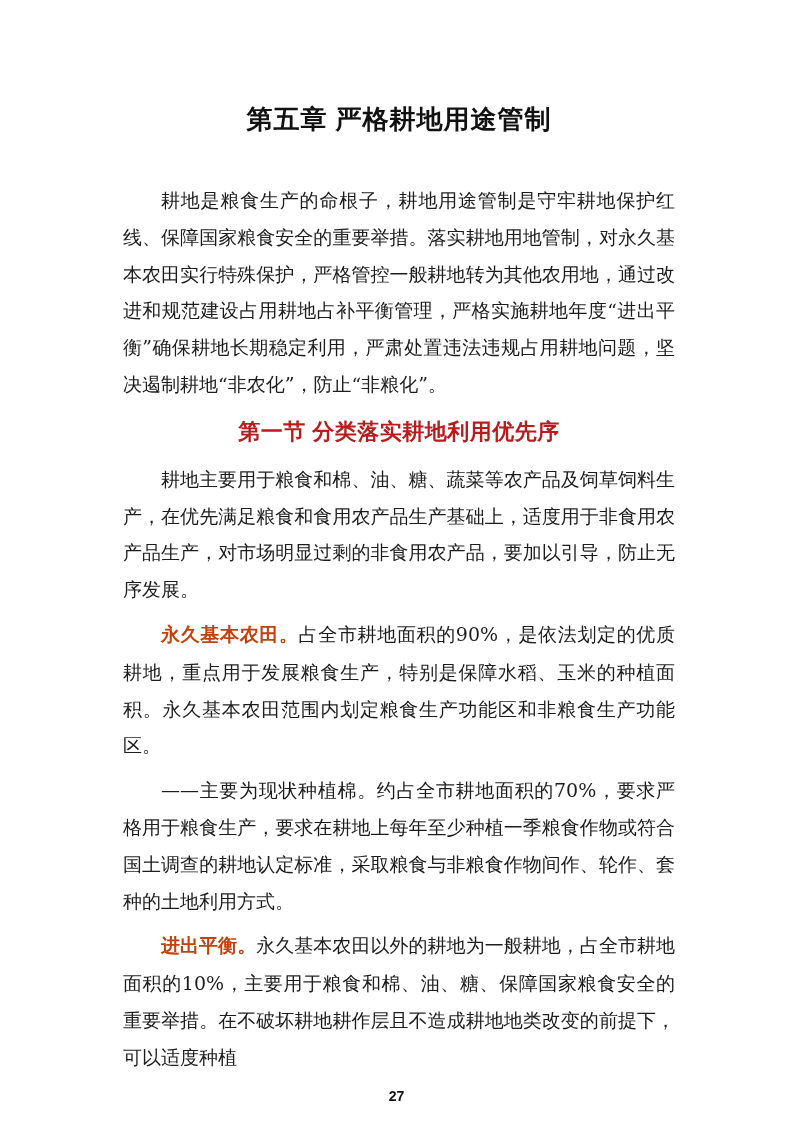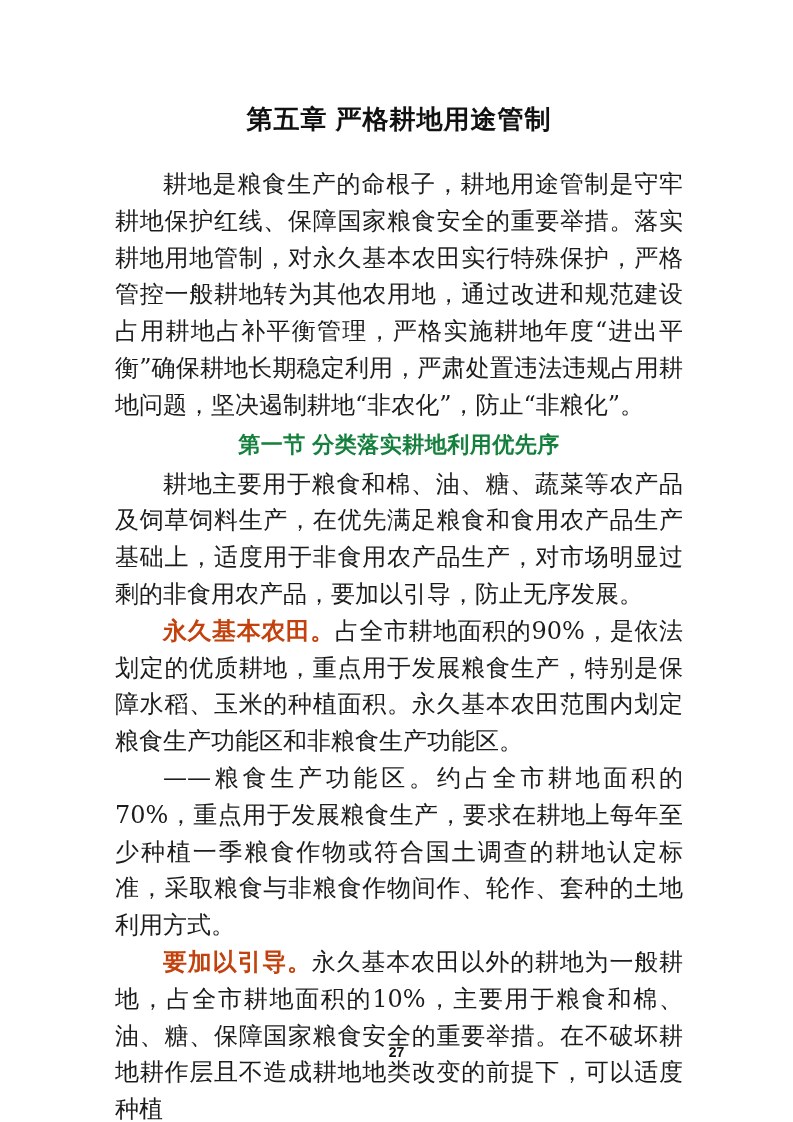--- a/index.html
+++ b/index.html
@@ -16,52 +16,52 @@
     box-sizing: border-box;
     padding: 100px 110px 0 115px;
     color: #161616;
   }
   .chapter-title {
     font-family: "Liberation Sans", sans-serif;
     font-weight: bold;
     font-size: 26px;
     line-height: 38px;
     text-align: center;
-    margin: 0 0 28px 0;
+    margin: 0 0 44px 0;
     letter-spacing: 1px;
     color: #111111;
   }
   .section-title {
     font-family: "Liberation Sans", sans-serif;
     font-weight: bold;
     font-size: 22px;
     line-height: 42px;
     text-align: center;
     margin: 0;
     letter-spacing: 0.5px;
-    color: #15803d;
+    color: #b91c1c;
   }
   .body-para {
     font-family: "DejaVu Serif", serif;
-    font-size: 24px;
+    font-size: 19px;
     line-height: 36.8px;
     text-align: justify;
     text-justify: inter-ideograph;
     text-indent: 2em;
-    margin: 0;
+    margin: 8px;
     color: #1c1c1c;
   }
   .lead-bold {
     font-family: "Liberation Sans", sans-serif;
     font-weight: bold;
     color: #c2410c;
   }
   .page-number {
     position: absolute;
-    top: 1044px;
+    top: 1088px;
     left: 0;
     width: 793px;
     text-align: center;
     font-family: "Liberation Sans", sans-serif;
     font-size: 14px;
     font-weight: bold;
     color: #111111;
   }
 </style>
 </head>
@@ -72,20 +72,20 @@
   <h1 class="chapter-title">第五章 严格耕地用途管制</h1>
 
   <p class="body-para"><span>耕地是粮食生产的命根子，耕地用途管制是守牢耕地保护红线、保障国家粮食安全的重要举措。落实耕地用地管制，对永久基本农田实行特殊保护，严格管控一般耕地转为其他农用地，通过改进和规范建设占用耕地占补平衡管理，严格实施耕地年度“进出平衡”确保耕地长期稳定利用，严肃处置违法违规占用耕地问题，坚决遏制耕地“非农化”，防止“非粮化”。</span></p>
 
   <h2 class="section-title">第一节 分类落实耕地利用优先序</h2>
 
   <p class="body-para"><span>耕地主要用于粮食和棉、油、糖、蔬菜等农产品及饲草饲料生产，在优先满足粮食和食用农产品生产基础上，适度用于非食用农产品生产，对市场明显过剩的非食用农产品，要加以引导，防止无序发展。</span></p>
 
   <p class="body-para"><span class="lead-bold">永久基本农田。</span><span>占全市耕地面积的90%，是依法划定的优质耕地，重点用于发展粮食生产，特别是保障水稻、玉米的种植面积。永久基本农田范围内划定粮食生产功能区和非粮食生产功能区。</span></p>
 
-  <p class="body-para"><span>——粮食生产功能区。约占全市耕地面积的70%，重点用于发展粮食生产，要求在耕地上每年至少种植一季粮食作物或符合国土调查的耕地认定标准，采取粮食与非粮食作物间作、轮作、套种的土地利用方式。</span></p>
+  <p class="body-para"><span>——主要为现状种植棉。约占全市耕地面积的70%，要求严格用于粮食生产，要求在耕地上每年至少种植一季粮食作物或符合国土调查的耕地认定标准，采取粮食与非粮食作物间作、轮作、套种的土地利用方式。</span></p>
 
 
-  <p class="body-para"><span class="lead-bold">要加以引导。</span><span>永久基本农田以外的耕地为一般耕地，占全市耕地面积的10%，主要用于粮食和棉、油、糖、保障国家粮食安全的重要举措。在不破坏耕地耕作层且不造成耕地地类改变的前提下，可以适度种植</span></p>
+  <p class="body-para"><span class="lead-bold">进出平衡。</span><span>永久基本农田以外的耕地为一般耕地，占全市耕地面积的10%，主要用于粮食和棉、油、糖、保障国家粮食安全的重要举措。在不破坏耕地耕作层且不造成耕地地类改变的前提下，可以适度种植</span></p>
 
   <div class="page-number">27</div>
 
 </div>
 
 </body></html>

